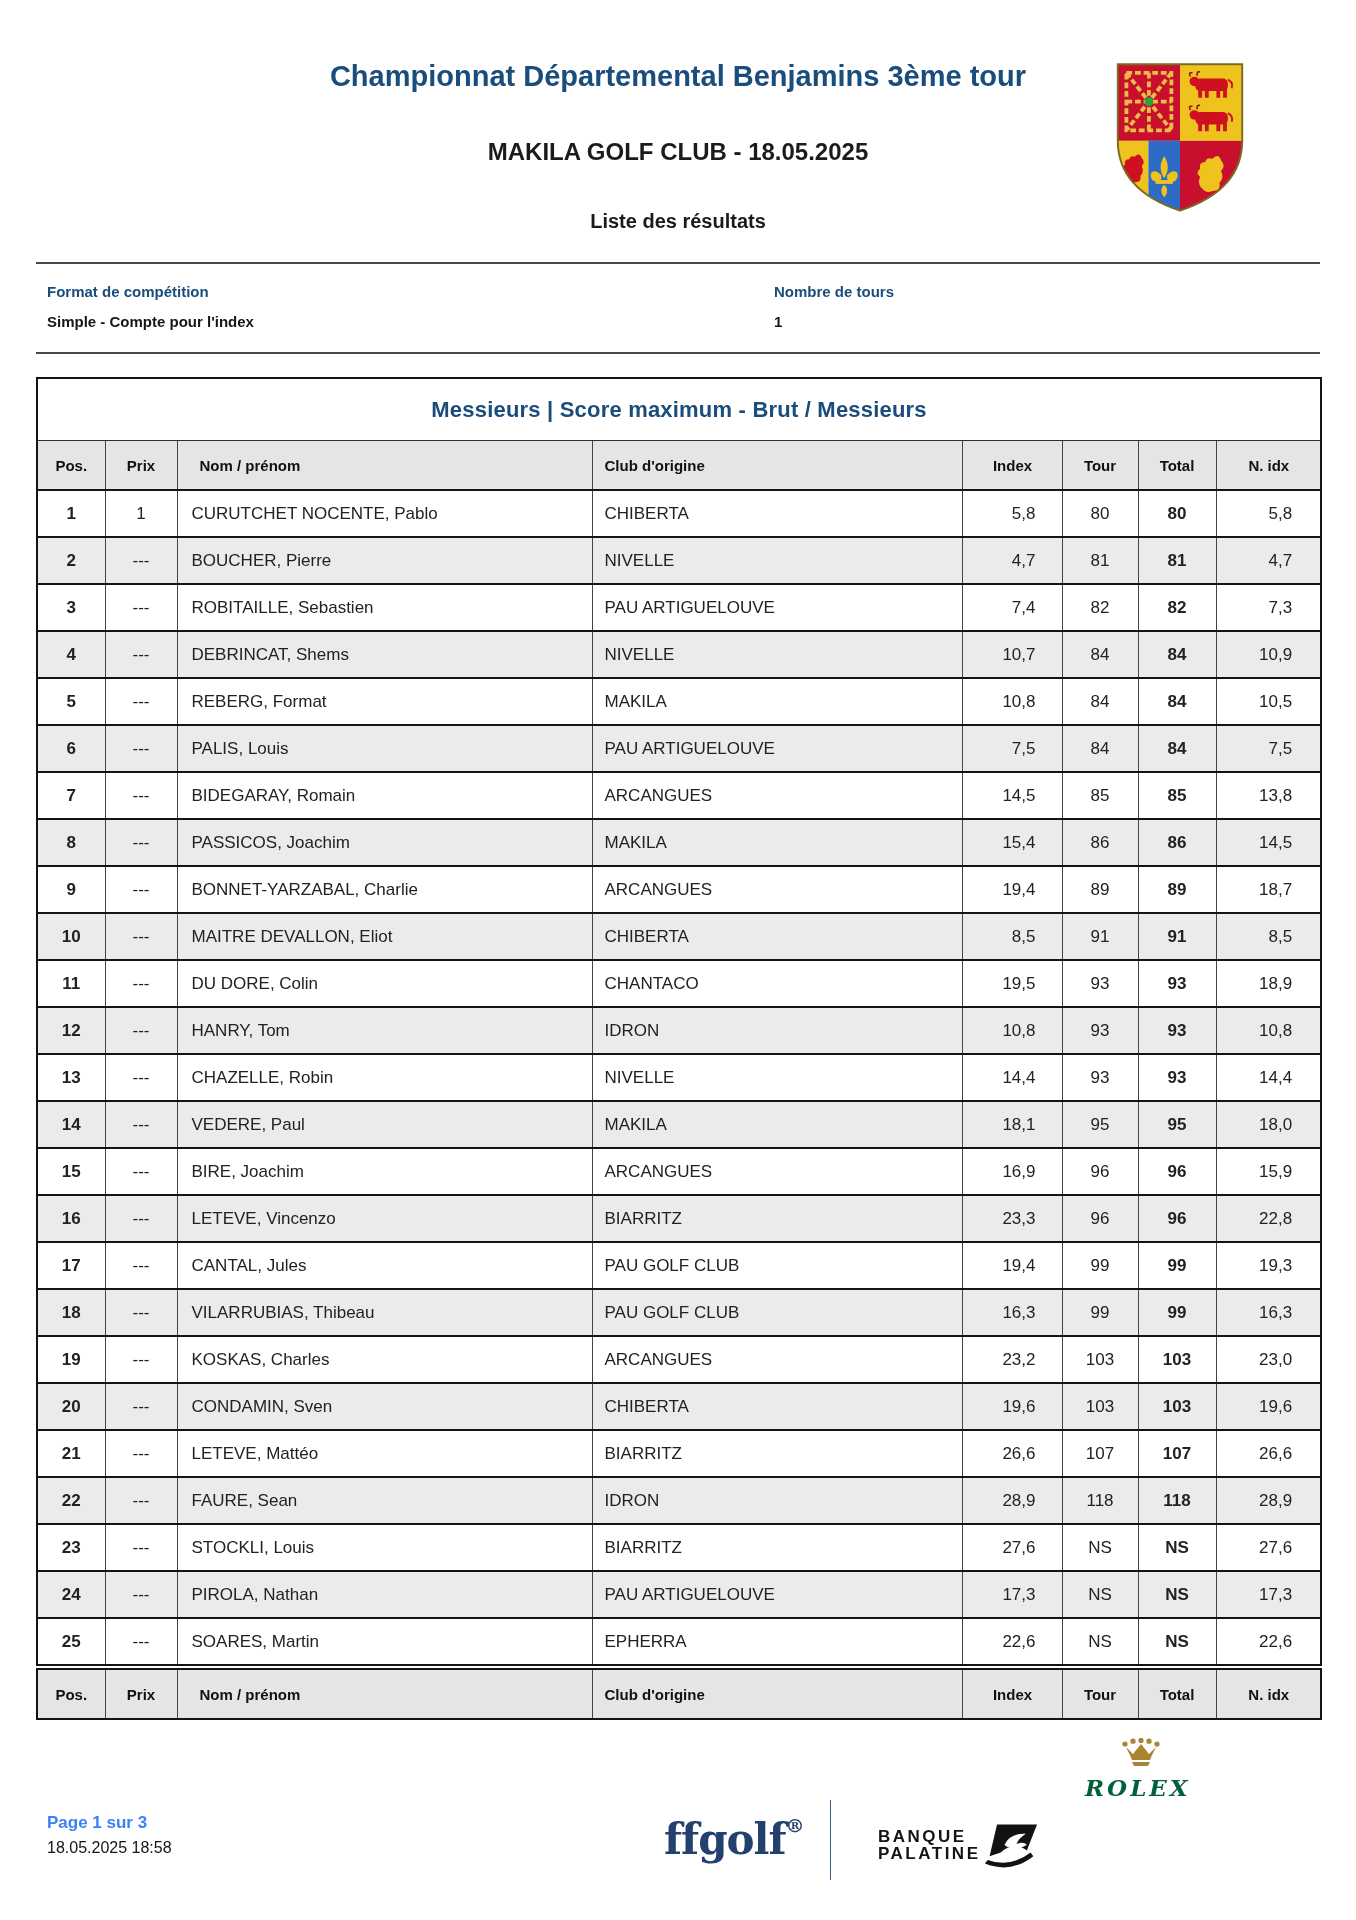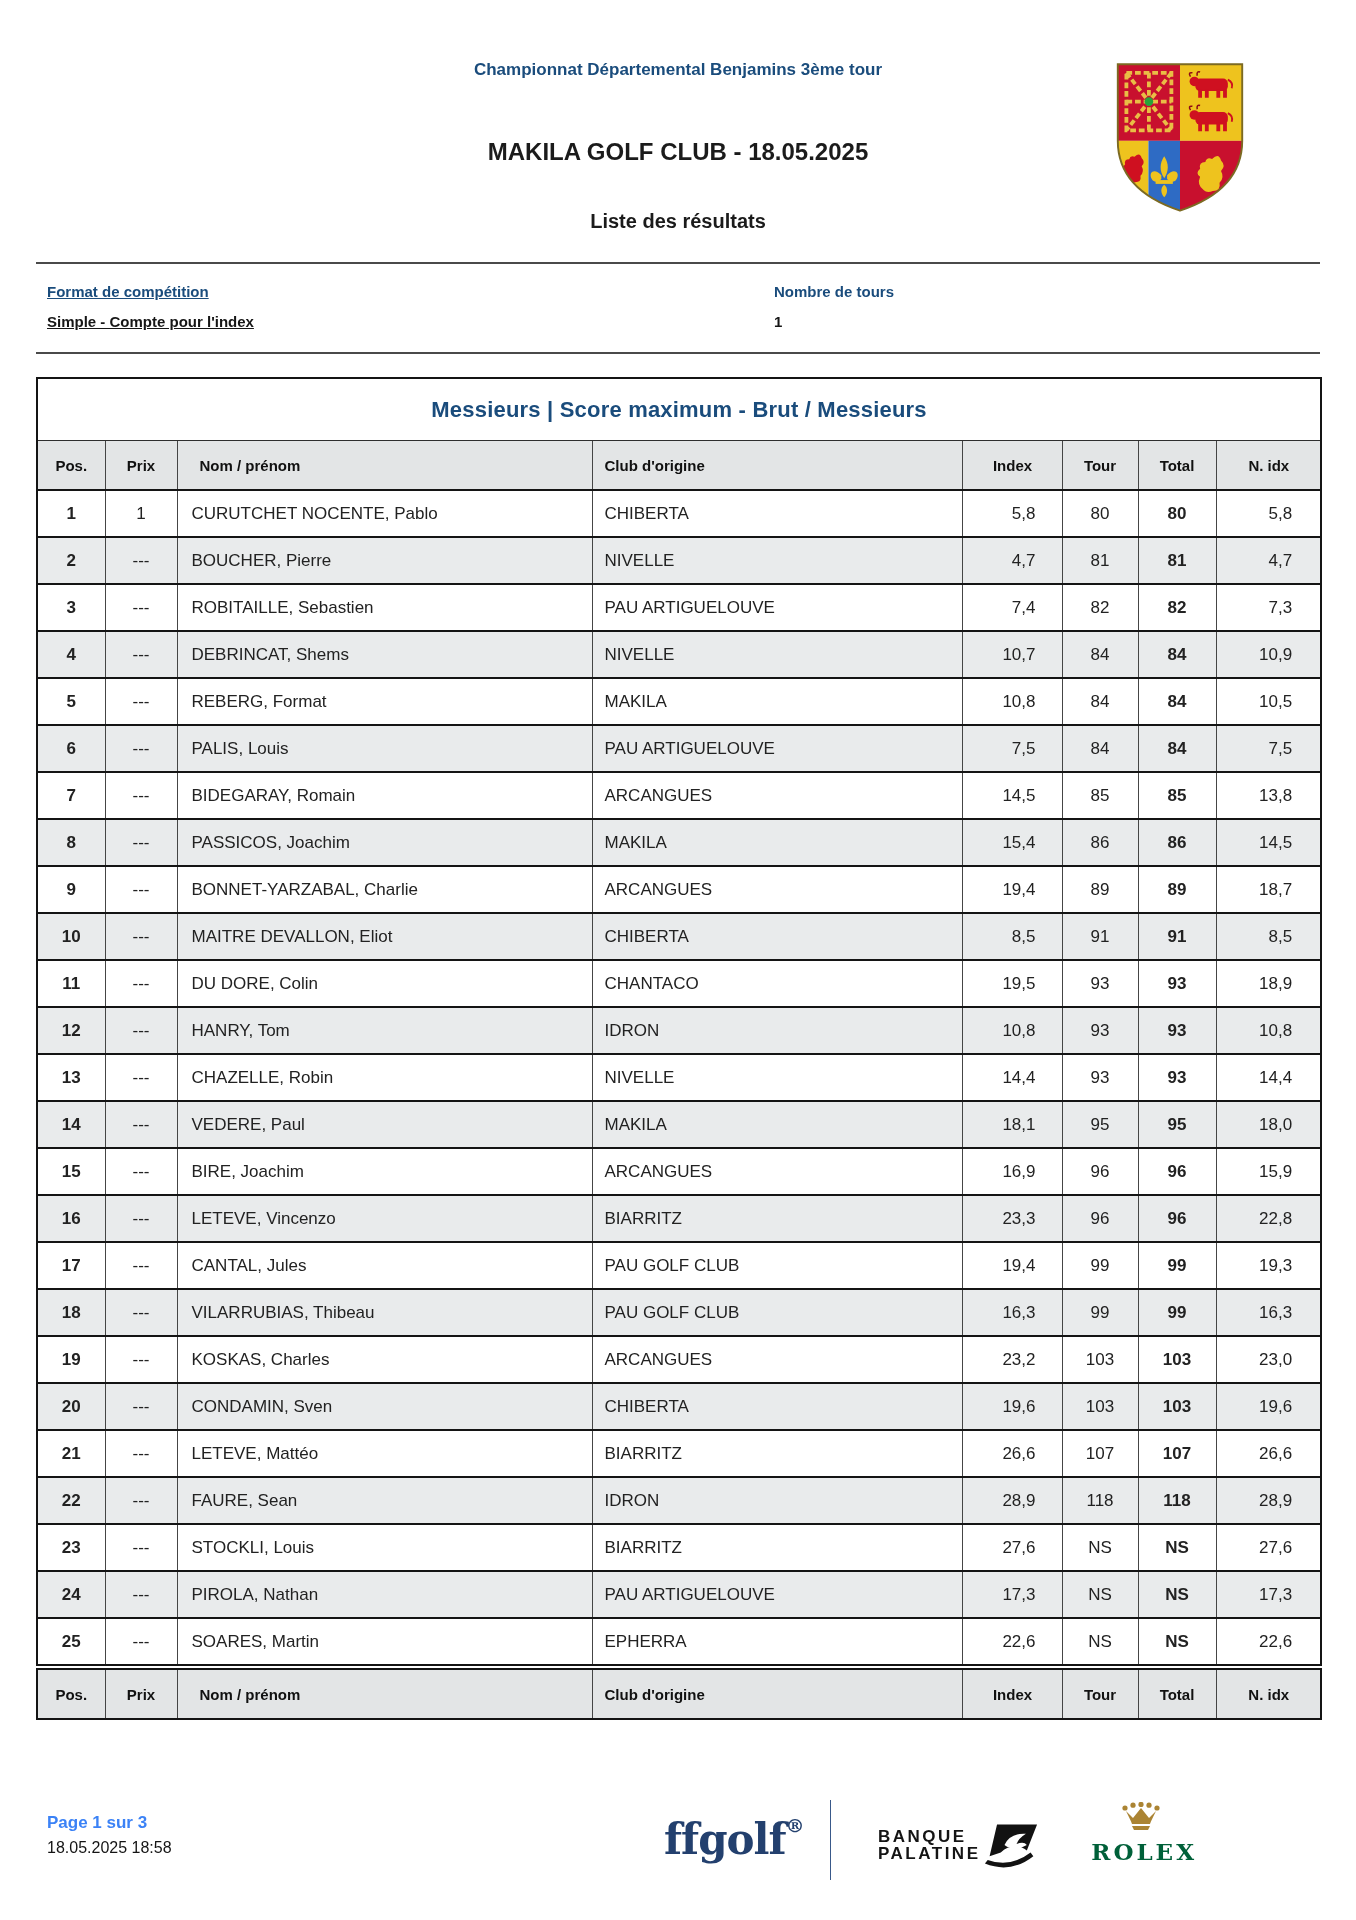--- a/index.html
+++ b/index.html
@@ -4,34 +4,34 @@
 <style>
   html,body { margin:0; padding:0; background:#ffffff; }
   .page {
     position:relative; width:1356px; height:1920px; margin:0 auto;
     background:#ffffff; overflow:hidden;
     font-family:"Liberation Sans", sans-serif; color:#1c1c1c;
   }
 
   
   .title-1 { position:absolute; top:60px; left:0; width:1356px; text-align:center;
-             font-size:17px; font-weight:bold; color:#1a4c7c; }
+             font-size:29px; font-weight:bold; color:#1a4c7c; }
   .title-2 { position:absolute; top:138px; left:0; width:1356px; text-align:center;
              font-size:24px; font-weight:bold; color:#1b1b1b; }
   .title-3 { position:absolute; top:210px; left:0; width:1356px; text-align:center;
              font-size:20px; font-weight:bold; color:#1b1b1b; }
   .shield  { position:absolute; top:60px; left:1113px; width:134px; height:154px; }
 
   
   .rule { position:absolute; left:36px; width:1284px; height:0;
           border:none; border-top:2px solid #4a4a4a; margin:0; }
   .rule-1 { top:262px; } .rule-2 { top:352px; }
   .meta-label { position:absolute; top:283px; font-size:15px; font-weight:bold; color:#1a4c7c; }
   .meta-value { position:absolute; top:313px; font-size:15px; font-weight:bold; color:#161616; }
-  .meta-left  { left:47px;text-decoration:underline; }
+  .meta-left  { left:47px; }
   .meta-right { left:774px; }
 
   
   table.results { position:absolute; left:36px; width:1284px;
                   border-collapse:collapse; table-layout:fixed;
                   background:#fff; border:2px solid #141414; }
   table.results.brut { top:377px; }
   table.results.net  { top:1668px; }
   th.title-cell { height:59px; font-size:22px; font-weight:bold; color:#1a4c7c;
                   text-align:center; background:#fff; border-bottom:1px solid #2e2e2e;
@@ -64,21 +64,21 @@
   .ffgolf { position:absolute; left:664px; top:1816px; font-family:"DejaVu Serif", serif;
             font-weight:bold; font-size:42px; color:#23406e; letter-spacing:-1px; line-height:1; }
   .ffgolf .reg { font-size:19px; vertical-align:22px; letter-spacing:0; }
   .footer-divider { position:absolute; left:830px; top:1800px; width:1px; height:80px; background:#39598a; }
 
   .banque { position:absolute; left:878px; top:1822px; display:flex; align-items:center; }
   .banque .bq-text { font-size:17px; font-weight:bold; color:#141414; letter-spacing:2.5px;
                      line-height:17px; font-stretch:condensed; }
   .banque svg { margin-left:4px; }
 
-  .rolex { position:absolute; left:1085px; top:1802px; width:112px; text-align:right; }
+  .rolex { position:absolute; left:1085px; top:1738px; width:112px; text-align:left;font-style:italic; }
   .rolex .crown { display:block; margin:0 auto 6px auto; }
   .rolex .rolex-text { font-family:"DejaVu Serif", serif; font-weight:bold; font-size:23px;
                        color:#006039; letter-spacing:3px; }
 </style>
 </head>
 <body>
 
 <div class="page">
 
   <div class="title-1">Championnat Départemental Benjamins 3ème tour</div>

